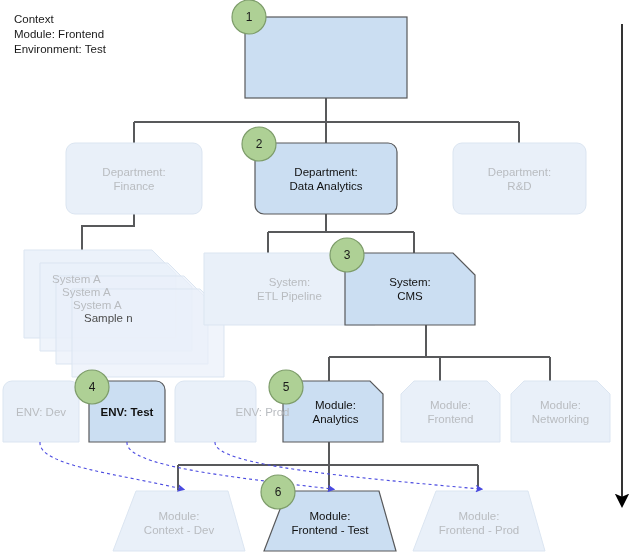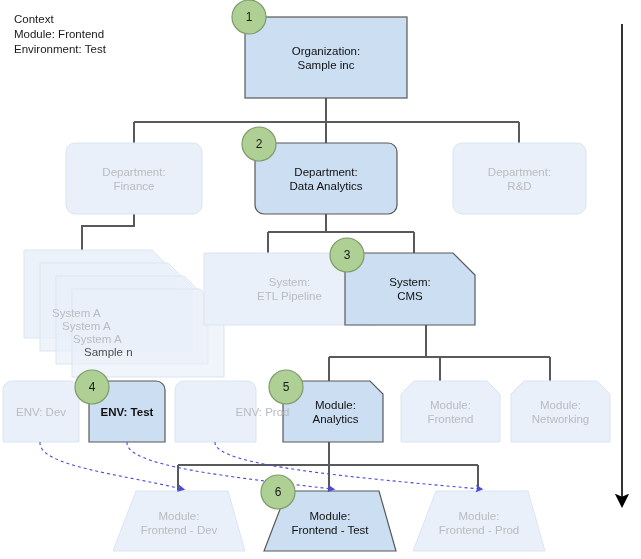--- a/index.html
+++ b/index.html
@@ -15,21 +15,21 @@
   .node-label{position:absolute;display:flex;flex-direction:column;
      align-items:center;justify-content:center;text-align:center;
      font-size:11.5px;line-height:14px;pointer-events:none;}
   .node-label span{display:block;white-space:nowrap;}
   .active-txt{color:#111111;}
   .faded-txt{color:#b9bcc0;}
 
   .badge-num{position:absolute;font-size:12px;color:#1a1a1a;
      display:flex;align-items:center;justify-content:center;
      width:34px;height:34px;}
-  .stack-txt{position:absolute;font-size:11.5px;line-height:14px;white-space:nowrap;margin-top:34px;}
+  .stack-txt{position:absolute;font-size:11.5px;line-height:14px;white-space:nowrap;}
 </style>
 </head>
 <body>
 
 <div id="canvas">
 
   <svg class="svg-layer" viewBox="0 0 641 559">
     <defs>
       <marker id="arrowblk" markerWidth="9" markerHeight="9" refX="4" refY="4.5" orient="auto" markerUnits="strokeWidth">
         <path d="M0,0 L9,4.5 L0,9 L2,4.5 Z" fill="#000000"></path>
@@ -119,24 +119,20 @@
       <circle cx="278" cy="492" r="17" fill="#aed095" stroke="#7d9c6a" stroke-width="1.2"></circle>
     </g>
   </svg>
 
   <div class="ctx">
     <div>Context</div>
     <div>Module: Frontend</div>
     <div>Environment: Test</div>
   </div>
 
-  <div class="node-label active-txt" style="left:245px;top:17px;width:162px;height:81px;">
-    <span>Organization:</span>
-    <span>Sample inc</span>
-  </div>
 
   <div class="node-label faded-txt" style="left:66px;top:143px;width:136px;height:71px;">
     <span>Department:</span>
     <span>Finance</span>
   </div>
   <div class="node-label active-txt" style="left:255px;top:143px;width:142px;height:71px;">
     <span>Department:</span>
     <span>Data Analytics</span>
   </div>
   <div class="node-label faded-txt" style="left:453px;top:143px;width:133px;height:71px;">
@@ -176,21 +172,21 @@
     <span>Module:</span>
     <span>Frontend</span>
   </div>
   <div class="node-label faded-txt" style="left:511px;top:381px;width:99px;height:61px;">
     <span>Module:</span>
     <span>Networking</span>
   </div>
 
   <div class="node-label faded-txt" style="left:113px;top:494px;width:132px;height:57px;">
     <span>Module:</span>
-    <span>Frontend - Dev</span>
+    <span>Context - Dev</span>
   </div>
   <div class="node-label active-txt" style="left:264px;top:494px;width:132px;height:57px;">
     <span>Module:</span>
     <span>Frontend - Test</span>
   </div>
   <div class="node-label faded-txt" style="left:413px;top:494px;width:132px;height:57px;">
     <span>Module:</span>
     <span>Frontend - Prod</span>
   </div>
 

